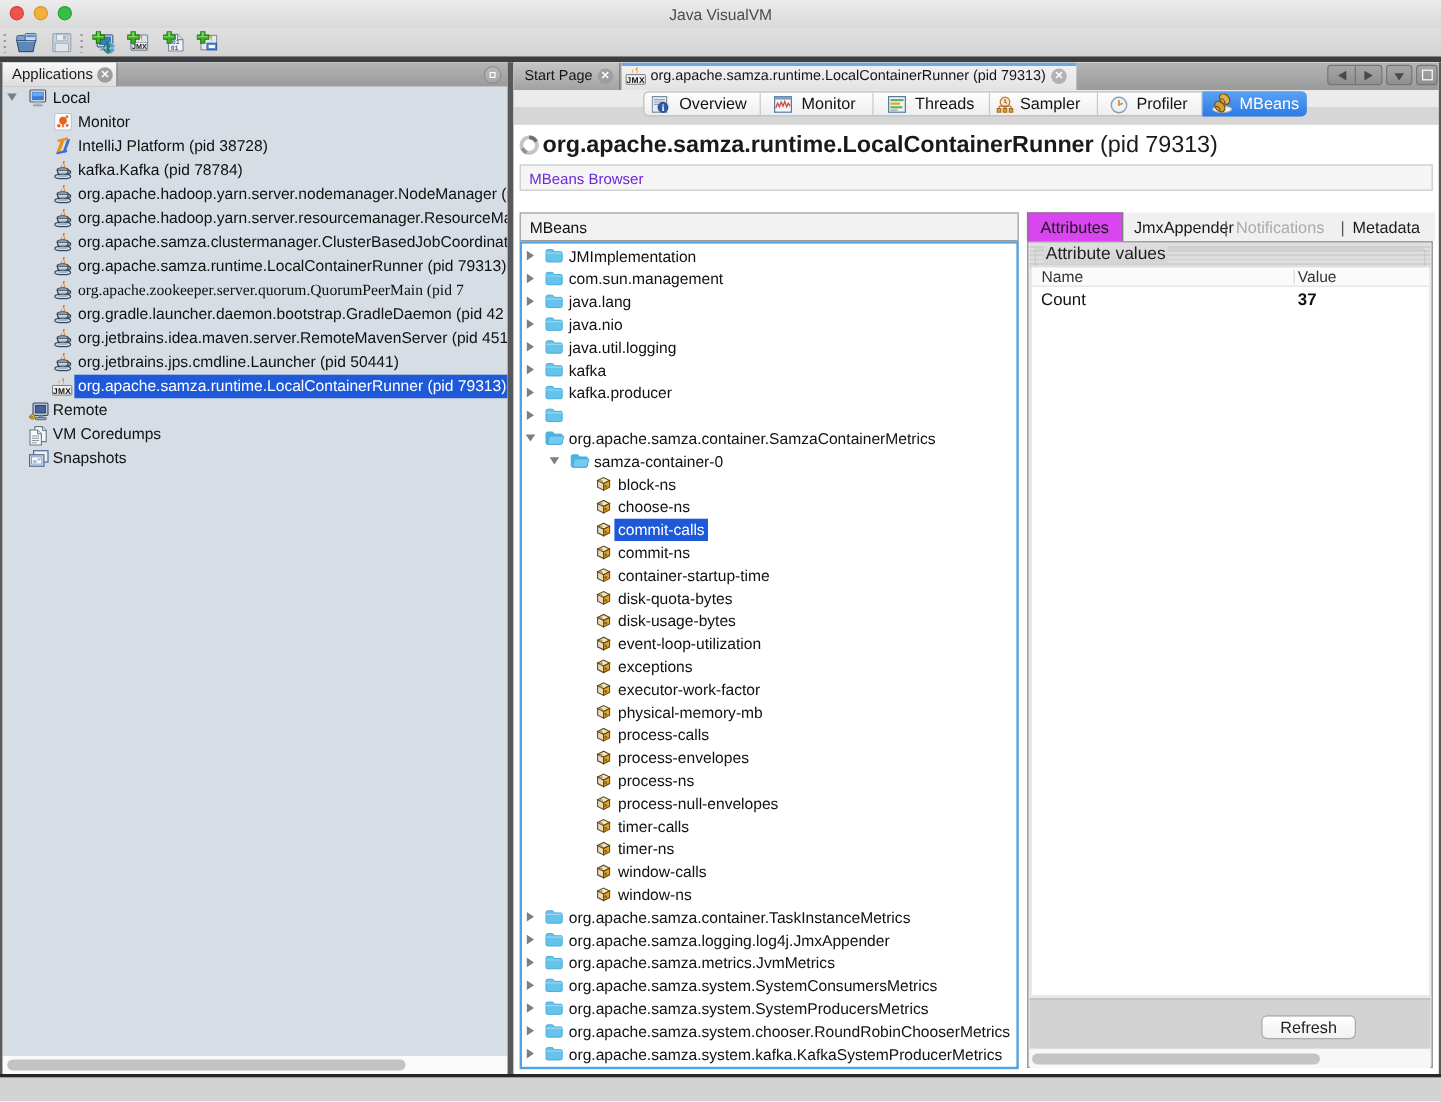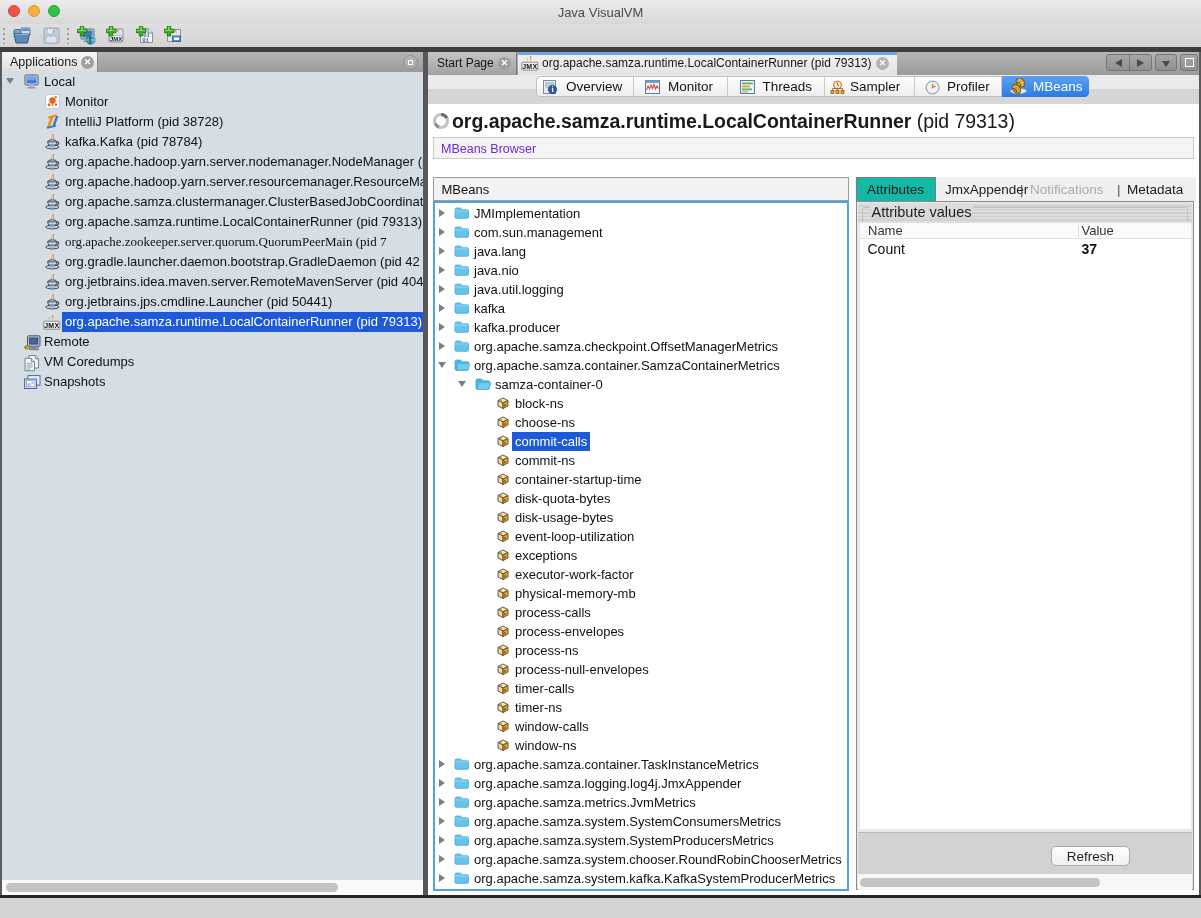--- a/index.html
+++ b/index.html
@@ -202,21 +202,21 @@
 <div class="abs" style="left:0; top:219.5px; width:421px; height:20px; overflow:hidden;">
         <svg class="abs" style="left:43px; top:2.5px;" width="16" height="16" viewBox="0 0 16 16">
           <path d="M7.8 0.2 C5.4 2.4 10.6 3.4 7.2 6.4 C11.8 4.8 6.6 2.8 9.4 0.2 Z" fill="#e8821e"></path>
           <path d="M6.2 3.4 C4.8 4.6 7.4 5.2 5.8 6.6 C8 5.4 5.6 4.6 7 3.4 Z" fill="#e8821e"></path>
           <ellipse cx="7.3" cy="7.6" rx="4.6" ry="1.7" fill="#ecf2f8" stroke="#39485a" stroke-width="1"></ellipse>
           <path d="M2.7 7.8 C2.9 10.6 4.6 12.2 7.3 12.2 C10 12.2 11.7 10.6 11.9 7.8 Z" fill="#c2d4e4" stroke="#39485a" stroke-width="1"></path>
           <path d="M11.9 8.2 C14.4 7.6 14.6 10.8 11.2 11.2" fill="none" stroke="#39485a" stroke-width="1.2"></path>
           <ellipse cx="7.3" cy="13" rx="6.6" ry="1.9" fill="#d4e0ea" stroke="#39485a" stroke-width="1"></ellipse>
           <ellipse cx="7.3" cy="12.7" rx="4.2" ry="1" fill="#a2b6c6"></ellipse>
         </svg>
-        <span class="abs nw" style="left:63px; top:0; line-height:20px;">org.jetbrains.idea.maven.server.RemoteMavenServer (pid 404</span>
+        <span class="abs nw" style="left:63px; top:0; line-height:20px;">org.jetbrains.idea.maven.server.RemoteMavenServer (pid 451</span>
       </div>
 <div class="abs" style="left:0; top:239.5px; width:421px; height:20px; overflow:hidden;">
         <svg class="abs" style="left:43px; top:2.5px;" width="16" height="16" viewBox="0 0 16 16">
           <path d="M7.8 0.2 C5.4 2.4 10.6 3.4 7.2 6.4 C11.8 4.8 6.6 2.8 9.4 0.2 Z" fill="#e8821e"></path>
           <path d="M6.2 3.4 C4.8 4.6 7.4 5.2 5.8 6.6 C8 5.4 5.6 4.6 7 3.4 Z" fill="#e8821e"></path>
           <ellipse cx="7.3" cy="7.6" rx="4.6" ry="1.7" fill="#ecf2f8" stroke="#39485a" stroke-width="1"></ellipse>
           <path d="M2.7 7.8 C2.9 10.6 4.6 12.2 7.3 12.2 C10 12.2 11.7 10.6 11.9 7.8 Z" fill="#c2d4e4" stroke="#39485a" stroke-width="1"></path>
           <path d="M11.9 8.2 C14.4 7.6 14.6 10.8 11.2 11.2" fill="none" stroke="#39485a" stroke-width="1.2"></path>
           <ellipse cx="7.3" cy="13" rx="6.6" ry="1.9" fill="#d4e0ea" stroke="#39485a" stroke-width="1"></ellipse>
           <ellipse cx="7.3" cy="12.7" rx="4.2" ry="1" fill="#a2b6c6"></ellipse>
@@ -425,21 +425,20 @@
           <path d="M1 6 L14.5 6" stroke="#96d8f4" stroke-width="1"></path>
         </svg>
         <span class="abs nw" style="left:39.5px; top:0; line-height:19px;">kafka.producer</span>
       </div>
 <div class="abs" style="left:0; top:134px; width:419px; height:19px; overflow:hidden;">
         <div class="abs" style="left:4.5px; top:5px; width:0; height:0; border-left:6px solid #7e7e7e; border-top:4.5px solid transparent; border-bottom:4.5px solid transparent;"></div>
         <svg class="abs" style="left:19.5px; top:1.5px;" width="16" height="16" viewBox="0 0 16 16">
           <path d="M1 4.5 Q1 3 2.5 3 L6 3 Q7 3 7.5 4 L8 4.8 L13.5 4.8 Q14.5 4.8 14.5 6 L14.5 12 Q14.5 13.3 13.2 13.3 L2.3 13.3 Q1 13.3 1 12 Z" fill="#66c3ec" stroke="#44a9da" stroke-width="0.8"></path>
           <path d="M1 6 L14.5 6" stroke="#96d8f4" stroke-width="1"></path>
         </svg>
-        <span class="abs nw" style="left:39.5px; top:0; line-height:19px;">org.apache.samza.checkpoint.OffsetManagerMetrics</span>
       </div>
 <div class="abs" style="left:0; top:153px; width:419px; height:19px; overflow:hidden;">
         <div class="abs" style="left:3.5px; top:6.5px; width:0; height:0; border-top:6px solid #7e7e7e; border-left:4.5px solid transparent; border-right:4.5px solid transparent;"></div>
         <svg class="abs" style="left:19.5px; top:1.5px;" width="17" height="16" viewBox="0 0 17 16">
           <path d="M1 4.5 Q1 3 2.5 3 L6 3 Q7 3 7.5 4 L8 4.8 L13.5 4.8 Q14.5 4.8 14.5 6 L14.5 12 Q14.5 13.3 13.2 13.3 L2.3 13.3 Q1 13.3 1 12 Z" fill="#4fb4e2" stroke="#44a9da" stroke-width="0.8"></path>
           <path d="M2.2 13.2 L3.6 7.2 Q3.8 6.3 4.8 6.3 L15 6.3 Q16 6.3 15.7 7.3 L14.2 12.5 Q14 13.3 13 13.3 Z" fill="#74cbf0" stroke="#44a9da" stroke-width="0.8"></path>
         </svg>
         <span class="abs nw" style="left:39.5px; top:0; line-height:19px;">org.apache.samza.container.SamzaContainerMetrics</span>
       </div>
 <div class="abs" style="left:0; top:172px; width:419px; height:19px; overflow:hidden;">
@@ -691,21 +690,21 @@
 <div class="abs" style="left:0; top:666px; width:419px; height:19px; overflow:hidden;">
         <div class="abs" style="left:4.5px; top:5px; width:0; height:0; border-left:6px solid #7e7e7e; border-top:4.5px solid transparent; border-bottom:4.5px solid transparent;"></div>
         <svg class="abs" style="left:19.5px; top:1.5px;" width="16" height="16" viewBox="0 0 16 16">
           <path d="M1 4.5 Q1 3 2.5 3 L6 3 Q7 3 7.5 4 L8 4.8 L13.5 4.8 Q14.5 4.8 14.5 6 L14.5 12 Q14.5 13.3 13.2 13.3 L2.3 13.3 Q1 13.3 1 12 Z" fill="#66c3ec" stroke="#44a9da" stroke-width="0.8"></path>
           <path d="M1 6 L14.5 6" stroke="#96d8f4" stroke-width="1"></path>
         </svg>
         <span class="abs nw" style="left:39.5px; top:0; line-height:19px;">org.apache.samza.system.kafka.KafkaSystemProducerMetrics</span>
       </div>
 </div>
 <div class="abs" style="left:427px; top:124.5px; width:341px; height:24.5px; background:#f0f0f0; font-size:13.5px; color:#1a1a1a;">
-      <div class="abs" style="left:0.5px; top:0; width:80px; height:24.5px; background:#14b8a6; border:1px solid #7c7c7c; border-bottom:none; text-align:center; line-height:24px;">Attributes</div>
+      <div class="abs" style="left:0.5px; top:0; width:80px; height:24.5px; background:#d946ef; border:1px solid #7c7c7c; border-bottom:none; text-align:center; line-height:24px;">Attributes</div>
       <span class="abs" style="left:90px; line-height:25px;">JmxAppender</span>
       <span class="abs" style="left:165px; line-height:25px; color:#555;">|</span>
       <span class="abs" style="left:175px; line-height:25px; color:#aaa;">Notifications</span>
       <span class="abs" style="left:262px; line-height:25px; color:#555;">|</span>
       <span class="abs" style="left:272px; line-height:25px;">Metadata</span>
     </div>
 <div class="abs" style="left:427.5px; top:148.5px; width:338px; height:689.5px; border:1px solid #8a8a8a; background:#e8e8e8;">
 <div class="abs" style="left:1px; top:1px; width:334px; height:20px; background:repeating-linear-gradient(#dedede 0 2px, #d0d0d0 2px 3.5px);"></div>
 <div class="abs" style="left:5.5px; top:5px; width:326px; height:15px; border:1px solid #c2c2c2; border-bottom:none; border-radius:3px 3px 0 0;"></div>
 <div class="abs" style="left:10px; top:2.5px; font-size:14.5px; color:#1e1e1e; background:transparent; padding:0 3px;"><span style="background:linear-gradient(#dedede,#d4d4d4); padding:0 2px;">Attribute values</span></div>

